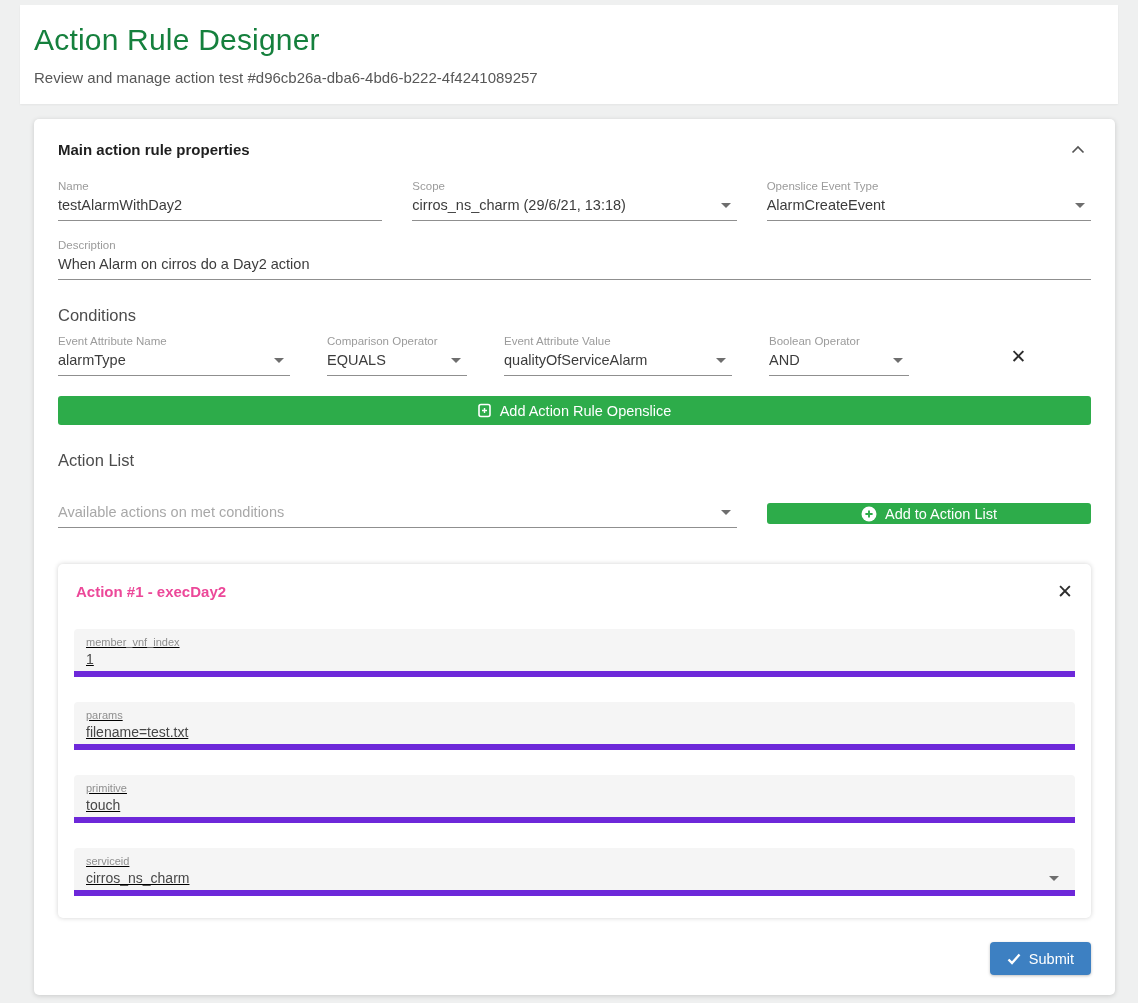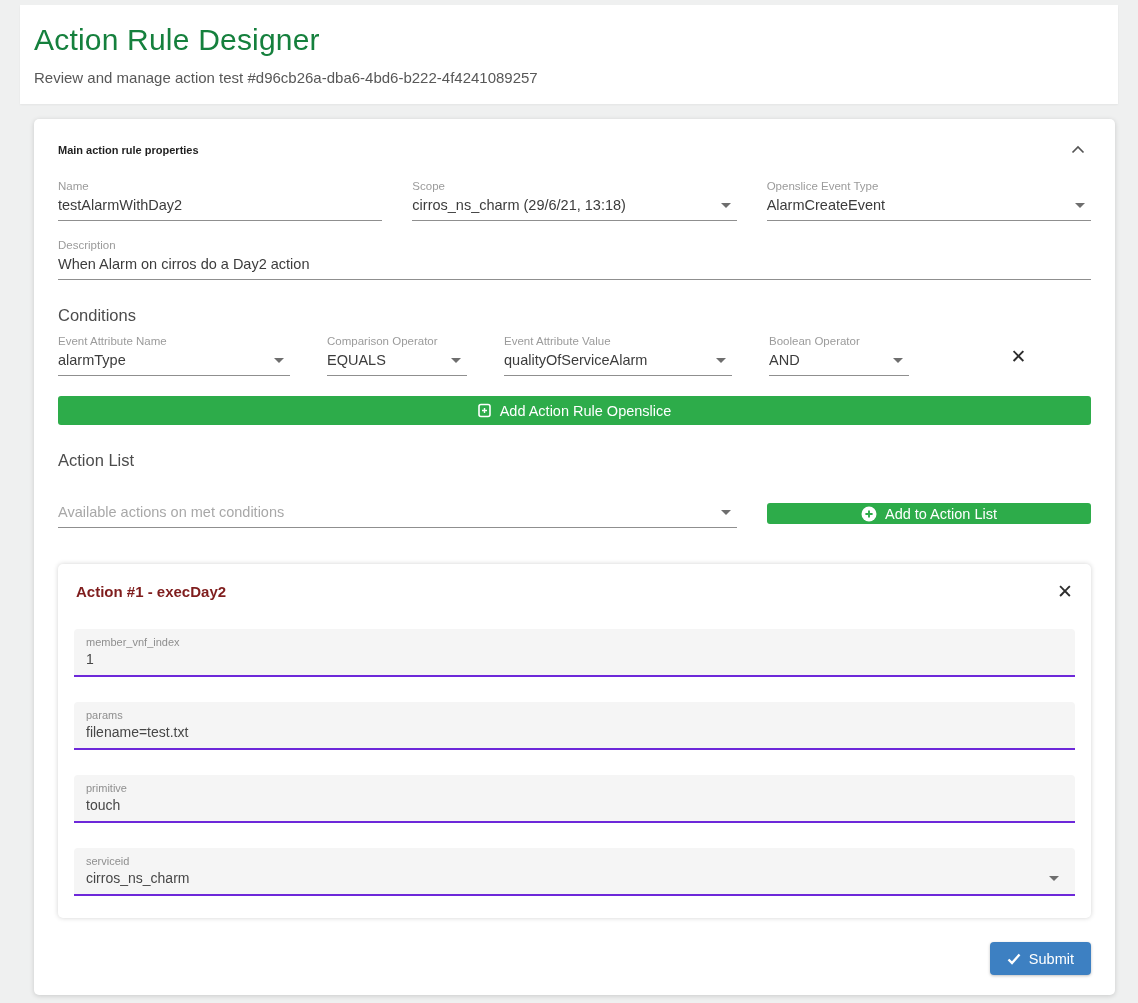--- a/index.html
+++ b/index.html
@@ -35,21 +35,21 @@
     background: #fff;
     width: 1081px;
     margin: 15px 0 0 34px;
     border-radius: 5px;
     box-shadow: 0 1px 5px rgba(0,0,0,.16);
     padding: 22px 24px 20px 24px;
   }
   .card-title-row {
     display: flex; justify-content: space-between; align-items: center;
   }
-  .card-title { font-size: 11px; font-weight: bold; color: #1f1f1f; }
+  .card-title { font-size: 15px; font-weight: bold; color: #1f1f1f; }
   .collapse-btn { padding: 4px 6px; line-height: 0; }
 
   
   .mat-field { width: 100%; }
   .mat-label { font-size: 11.5px; color: #9b9b9b; }
   .mat-value {
     display: flex; justify-content: space-between; align-items: center;
     font-size: 14.5px; color: #3c3c3c;
     padding: 5px 2px 7px 0;
     border-bottom: 1px solid #8f8f8f;
@@ -127,29 +127,30 @@
     margin-top: 36px;
     border-radius: 5px;
     background: #fff;
     box-shadow: 0 0 5px rgba(0,0,0,.18);
     padding: 18px 16px 22px 16px;
   }
   .action-title-row {
     display: flex; justify-content: space-between; align-items: center;
     padding: 0 2px;
   }
-  .action-title { font-size: 15px; font-weight: bold; color: #7f1d1d; }
+  .action-title { font-size: 15px; font-weight: bold; color: #ec4899; }
 
   .filled-field {
     margin-top: 25px;
     height: 48px;
     background: #f5f5f5;
     border-radius: 4px 4px 0 0;
-    border-bottom: 2px solid #6d28d9;
+    border-bottom: 6px solid #6d28d9;
     padding: 7px 12px 0 12px;
+    text-decoration: underline;
   }
   .filled-field.first { margin-top: 28px; }
   .filled-label { font-size: 11px; color: #8f8f8f; }
   .filled-value {
     margin-top: 3px;
     font-size: 14px; color: #474747;
     display: flex; justify-content: space-between; align-items: center;
   }
 
   

